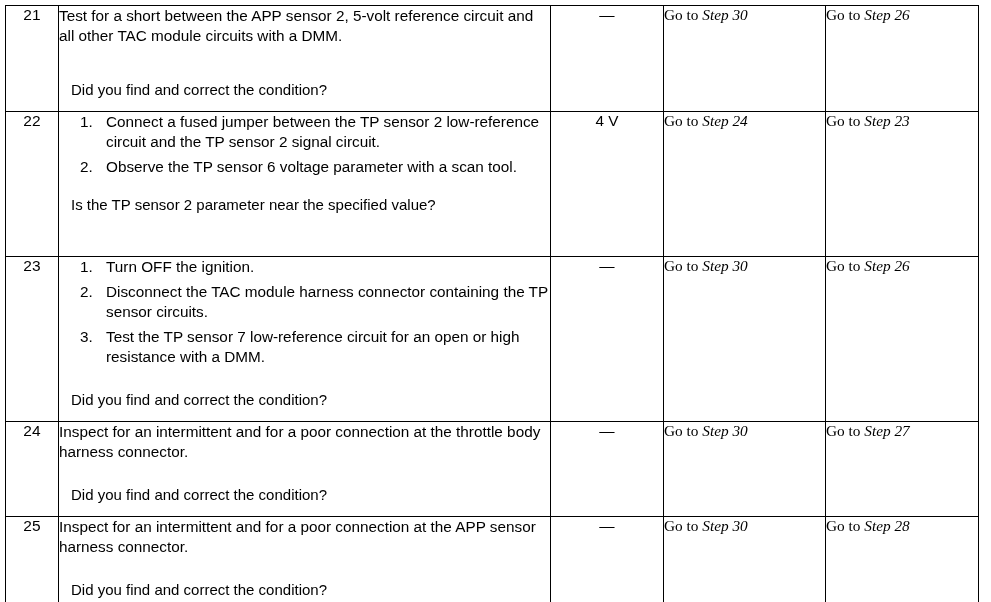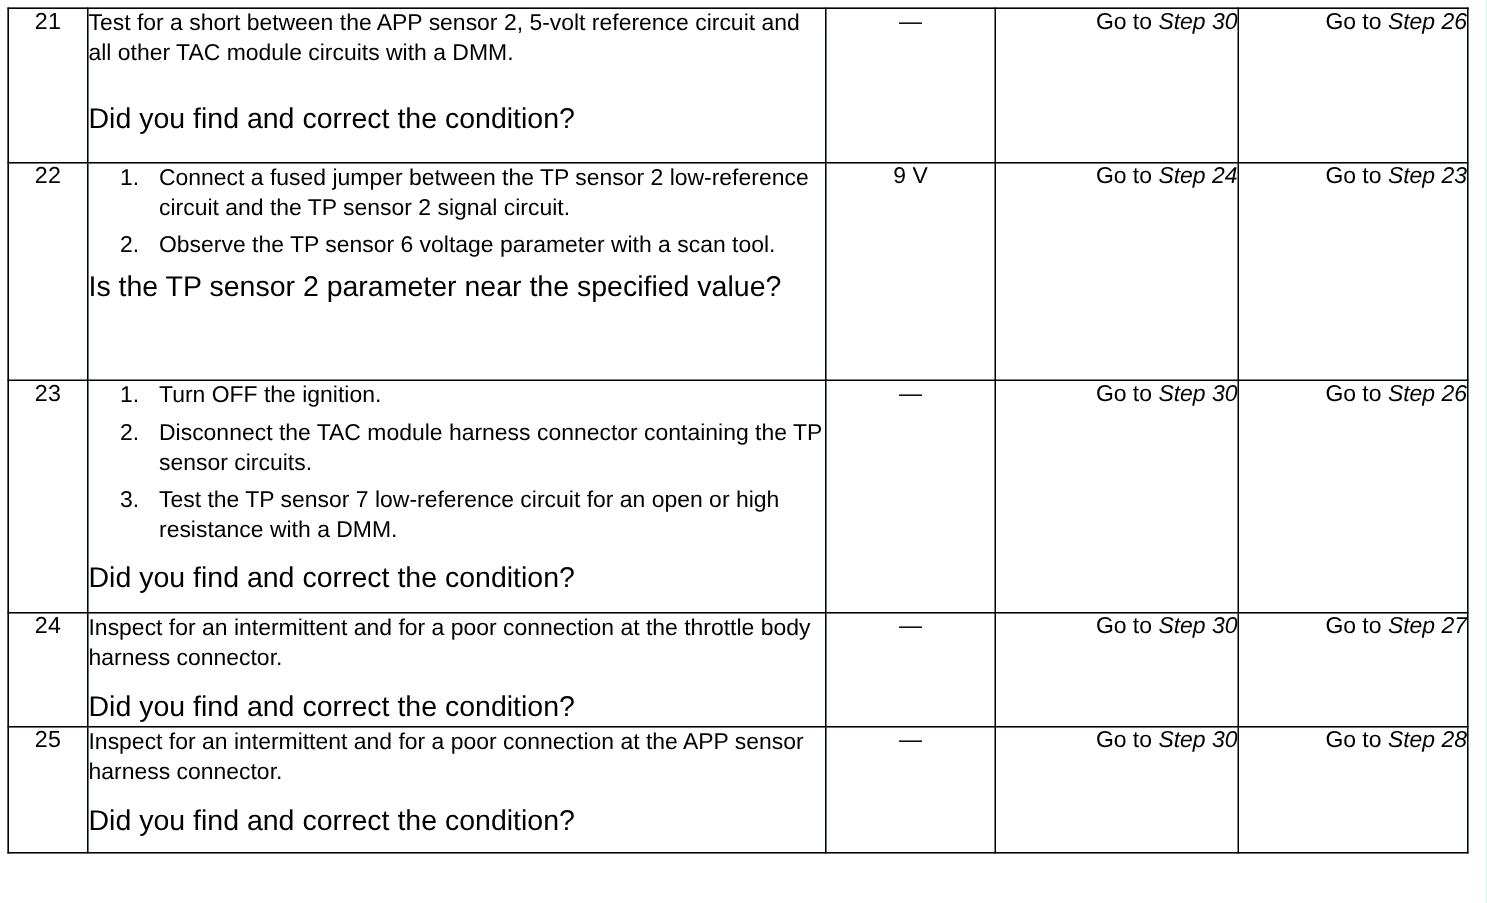--- a/index.html
+++ b/index.html
@@ -86,22 +86,22 @@
   .desc-list li:last-child { margin-bottom: 0; }
   .desc-list .li-num {
     position: absolute;
     left: 21px;
     top: 0;
     width: 22px;
     text-align: left;
     font-size: 15.3px;
   }
   .desc-question {
-    margin: 0;
-    font-size: 19px;
+    margin: 12px;
+    font-size: 15px;
     line-height: 1.30;
   }
   .gap-large  { height: 22px; }
   .gap-medium { height: 11px; }
   .gap-small  { height: 6px; }
 
   
   .cell-value {
     vertical-align: middle;
     text-align: center;
@@ -109,22 +109,23 @@
   }
   .dash-mark {
     display: inline-block;
     font-size: 15.3px;
     line-height: 1;
   }
 
   
   .cell-branch {
     vertical-align: bottom;
-    text-align: right;
+    text-align: left;
     padding-bottom: 6px;
+    font-family: Liberation Serif, serif;
   }
   .branch-text {
     font-size: 15.3px;
     white-space: nowrap;
   }
   .branch-text .step-ref {
     font-style: italic;
   }
 
   
@@ -193,21 +194,21 @@
               <li>
                 <span class="li-num">2.</span>
                 <span>Observe the TP sensor 6 voltage parameter with a scan tool.</span>
               </li>
             </ol>
             <div class="gap-small"></div>
             <p class="desc-question">Is the TP sensor 2 parameter near the specified value?</p>
           </div>
         </td>
         <td class="cell-value">
-          <span>9 V</span>
+          <span>4 V</span>
         </td>
         <td class="cell-branch">
           <span class="branch-text"><span>Go to </span><span class="step-ref">Step 24</span></span>
         </td>
         <td class="cell-branch">
           <span class="branch-text"><span>Go to </span><span class="step-ref">Step 23</span></span>
         </td>
       </tr>
 
       <tr style="height:155px">

